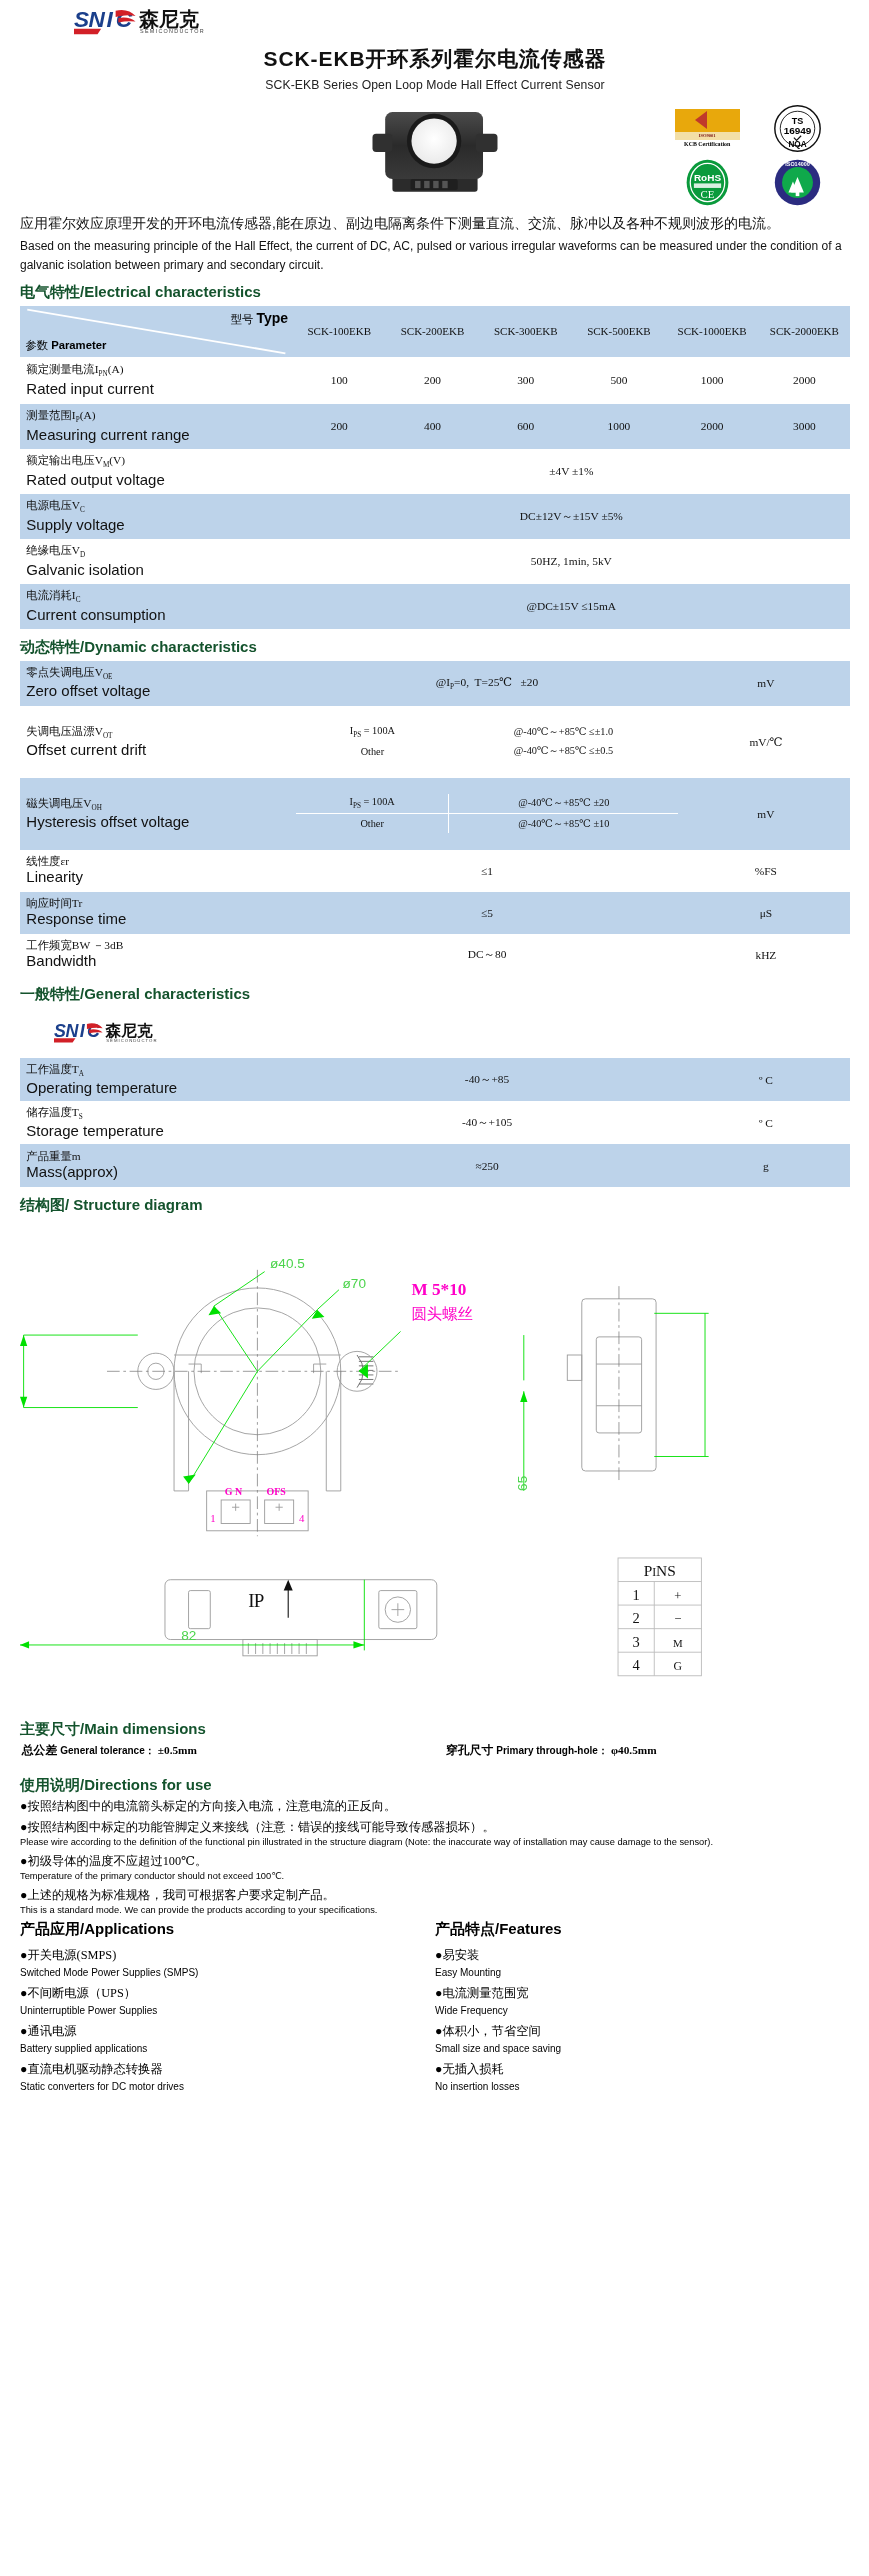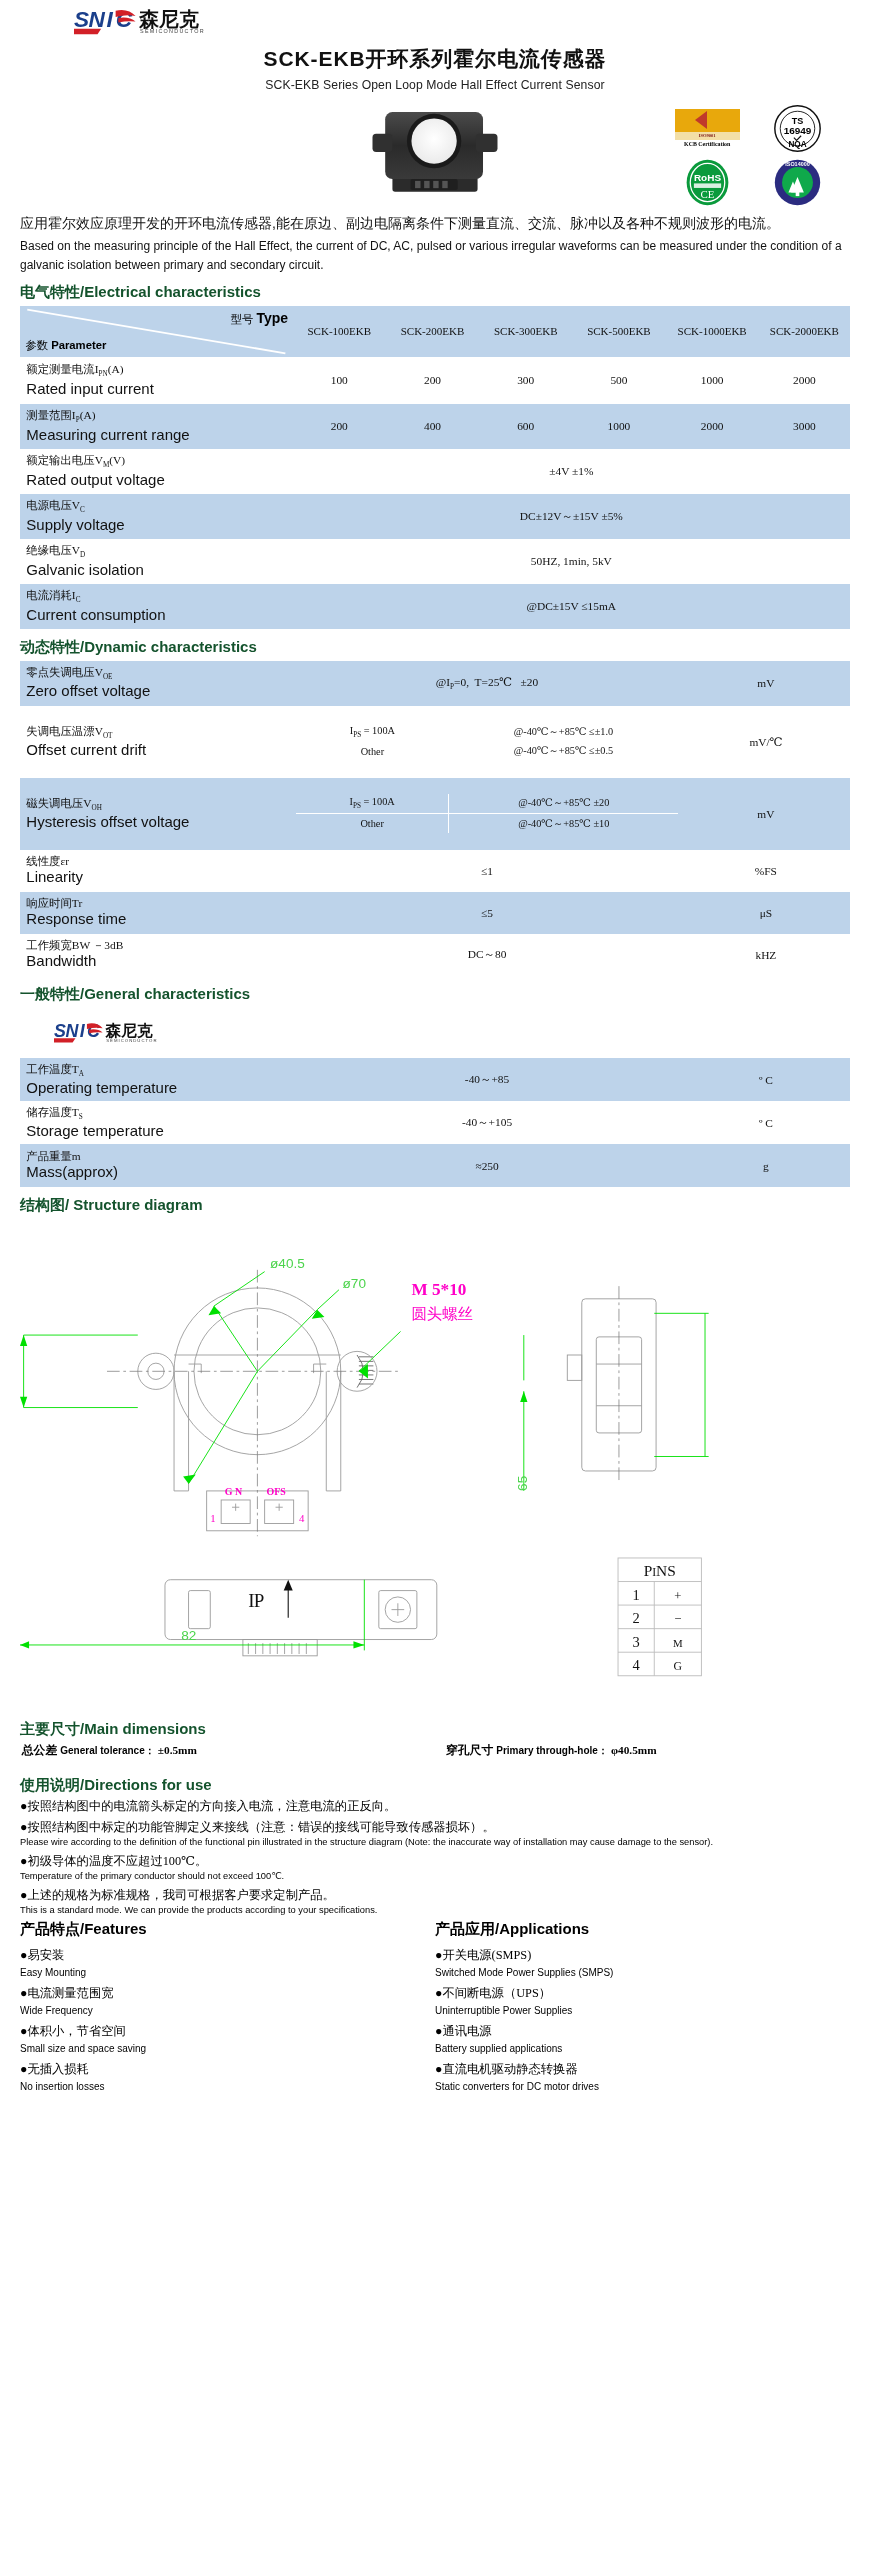--- a/index.html
+++ b/index.html
@@ -577,37 +577,37 @@
     <div class="dir-cn">●按照结构图中标定的功能管脚定义来接线（注意：错误的接线可能导致传感器损坏）。</div>
     <div class="dir-en">Please wire according to the definition of the functional pin illustrated in the structure diagram (Note: the inaccurate way of installation may cause damage to the sensor).</div>
     <div class="dir-cn">●初级导体的温度不应超过100℃。</div>
     <div class="dir-en">Temperature of the primary conductor should not exceed 100℃.</div>
     <div class="dir-cn">●上述的规格为标准规格，我司可根据客户要求定制产品。</div>
     <div class="dir-en">This is a standard mode. We can provide the products according to your specifications.</div>
   </div>
 
   <div class="fa">
     <div class="fa-col">
+      <div class="fa-head">产品应用/Applications</div>
+      <div class="fa-cn">●开关电源(SMPS)</div>
+      <div class="fa-en">Switched Mode Power Supplies (SMPS)</div>
+      <div class="fa-cn">●不间断电源（UPS）</div>
+      <div class="fa-en">Uninterruptible Power Supplies</div>
+      <div class="fa-cn">●通讯电源</div>
+      <div class="fa-en">Battery supplied applications</div>
+      <div class="fa-cn">●直流电机驱动静态转换器</div>
+      <div class="fa-en">Static converters for DC motor drives</div>
+    </div>
+    <div class="fa-col">
       <div class="fa-head">产品特点/Features</div>
       <div class="fa-cn">●易安装</div>
       <div class="fa-en">Easy Mounting</div>
       <div class="fa-cn">●电流测量范围宽</div>
       <div class="fa-en">Wide Frequency</div>
       <div class="fa-cn">●体积小，节省空间</div>
       <div class="fa-en">Small size and space saving</div>
       <div class="fa-cn">●无插入损耗</div>
       <div class="fa-en">No insertion losses</div>
     </div>
-    <div class="fa-col">
-      <div class="fa-head">产品应用/Applications</div>
-      <div class="fa-cn">●开关电源(SMPS)</div>
-      <div class="fa-en">Switched Mode Power Supplies (SMPS)</div>
-      <div class="fa-cn">●不间断电源（UPS）</div>
-      <div class="fa-en">Uninterruptible Power Supplies</div>
-      <div class="fa-cn">●通讯电源</div>
-      <div class="fa-en">Battery supplied applications</div>
-      <div class="fa-cn">●直流电机驱动静态转换器</div>
-      <div class="fa-en">Static converters for DC motor drives</div>
-    </div>
   </div>
 
 </div>
 
 
 </body></html>

